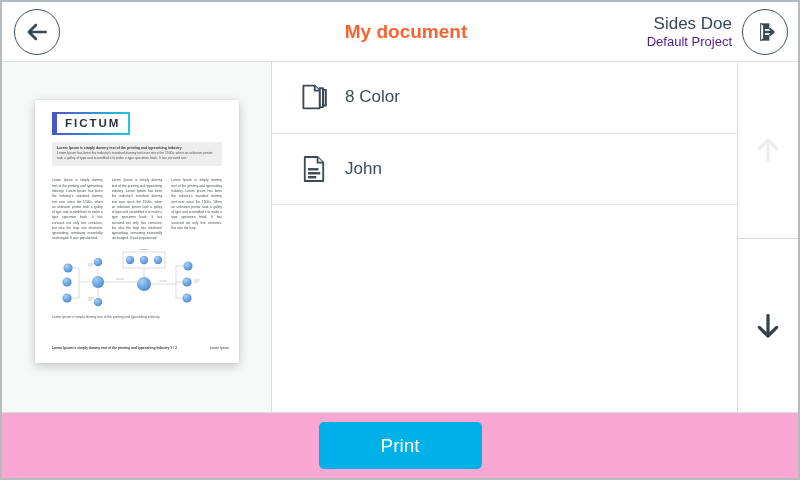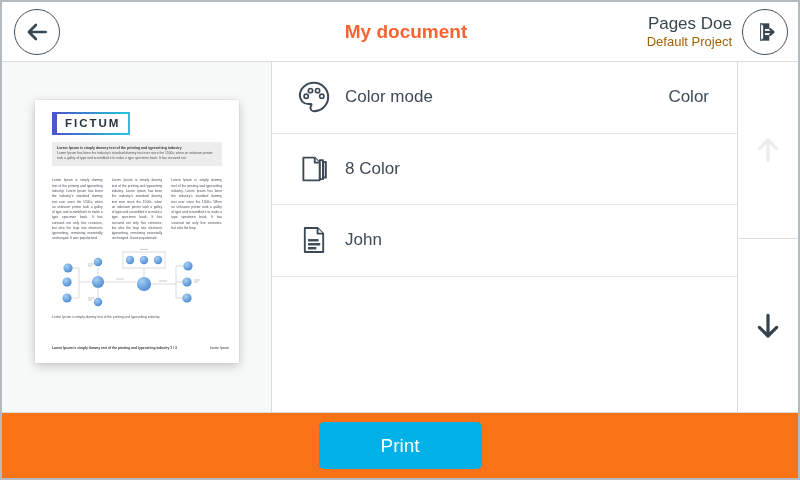--- a/index.html
+++ b/index.html
@@ -21,21 +21,21 @@
     background:#fff;display:flex;align-items:center;justify-content:center;
     cursor:pointer;flex:0 0 auto;
   }
   .page-title{
     position:absolute;left:12px;right:0;text-align:center;
     font-size:19px;font-weight:600;color:#f96332;pointer-events:none;
   }
   .header-right{display:flex;align-items:center;gap:10px;z-index:1;}
   .user-block{text-align:right;line-height:1.25;}
   .user-name{font-size:17px;font-weight:500;color:#37474f;}
-  .user-project{font-size:13px;color:#a16207;}
+  .user-project{font-size:13px;color:#4c1d95;}
   
   .body{flex:1 1 auto;display:flex;min-height:0;}
   .preview-panel{
     flex:0 0 270px;background:#f7f8f8;border-right:1px solid #d9dcdd;position:relative;
   }
   .page{
     position:absolute;left:33px;top:38px;width:204px;height:263px;background:#fff;
     box-shadow:0 3px 10px rgba(0,0,0,.20), 0 0 1px rgba(0,0,0,.2);
   }
   .doc-logo{
@@ -65,21 +65,21 @@
   .row-icon{flex:0 0 34px;display:flex;align-items:center;}
   .row-label{flex:1 1 auto;font-size:17px;color:#3e4b57;}
   .row-value{font-size:17px;color:#3e4b57;text-align:right;}
   
   .scrollcol{flex:0 0 61px;border-left:1px solid #d9dcdd;display:flex;flex-direction:column;}
   .scroll-cell{display:flex;align-items:center;justify-content:center;cursor:pointer;background:#fff;}
   .scroll-up{flex:0 0 177px;border-bottom:1px solid #d9dcdd;}
   .scroll-down{flex:1 1 auto;}
   
   .footer{
-    flex:0 0 66px;border-top:1px solid #d9dcdd;background:#f97316;
+    flex:0 0 66px;border-top:1px solid #d9dcdd;background:#f9a8d4;
     display:flex;align-items:center;justify-content:center;
   }
   .print-btn{
     width:163px;height:47px;border:none;border-radius:5px;background:#00b1e7;
     color:#fff;font-size:19px;font-weight:500;font-family:"Liberation Sans",sans-serif;
     cursor:pointer;
   }
 </style>
 </head>
 <body>
@@ -92,21 +92,21 @@
         <svg width="26" height="26" viewBox="0 0 24 24">
           <path d="M20 12 H5 M11 5.5 L4.5 12 L11 18.5" fill="none" stroke="#37474f" stroke-width="2.4" stroke-linecap="round" stroke-linejoin="round"></path>
         </svg>
       </span>
     </div>
 
     <div class="page-title">My document</div>
 
     <div class="header-right">
       <div class="user-block">
-        <div class="user-name">Pages Doe</div>
+        <div class="user-name">Sides Doe</div>
         <div class="user-project">Default Project</div>
       </div>
       <div class="circle-btn">
         <span style="display:flex;">
           <svg width="26" height="26" viewBox="0 0 24 24">
             <path d="M8 4 H16 V20 H8 Z" fill="#37474f"></path>
             <path d="M8 4 L10.8 6.2 V17.8 L8 20 Z" fill="#ffffff" stroke="#37474f" stroke-width="0.9"></path>
             <line x1="12" y1="12" x2="20.5" y2="12" stroke="#ffffff" stroke-width="5.6"></line>
             <line x1="12" y1="12" x2="19" y2="12" stroke="#37474f" stroke-width="2.1"></line>
             <path d="M16.8 9.4 L19.9 12 L16.8 14.6" fill="none" stroke="#37474f" stroke-width="2.1" stroke-linejoin="round" stroke-linecap="round"></path>
@@ -174,35 +174,20 @@
         <div class="caption">Lorem Ipsum is simply dummy text of the printing and typesetting industry.</div>
         <div class="pfooter">
           <span class="pf-left">Lorem Ipsum is simply dummy text of the printing and typesetting industry 1 / 3</span>
           <span class="pf-right">Lorem Ipsum</span>
         </div>
       </div>
     </div>
 
     <div class="settings">
 
-      <div class="row">
-        <span class="row-icon">
-          <svg width="34" height="34" viewBox="0 0 24 24">
-            <g transform="scale(-1,1) translate(-24,0)">
-              <path d="M12 2C6.49 2 2 6.49 2 12s4.49 10 10 10c1.38 0 2.5-1.12 2.5-2.5 0-.61-.23-1.2-.64-1.67-.08-.1-.13-.21-.13-.33 0-.28.22-.5.5-.5H16c3.31 0 6-2.69 6-6 0-4.96-4.49-9-10-9z" fill="none" stroke="#3c4a57" stroke-width="1.4"></path>
-              <circle cx="6.5" cy="11.5" r="1.5" fill="none" stroke="#3c4a57" stroke-width="1.2"></circle>
-              <circle cx="9.5" cy="7.5" r="1.5" fill="none" stroke="#3c4a57" stroke-width="1.2"></circle>
-              <circle cx="14.5" cy="7.5" r="1.5" fill="none" stroke="#3c4a57" stroke-width="1.2"></circle>
-              <circle cx="17.5" cy="11.5" r="1.5" fill="none" stroke="#3c4a57" stroke-width="1.2"></circle>
-            </g>
-          </svg>
-        </span>
-        <span class="row-label">Color mode</span>
-        <span class="row-value">Color</span>
-      </div>
 
 
       <div class="row">
         <span class="row-icon">
           <svg width="34" height="34" viewBox="0 0 24 24">
             <g fill="#ffffff" stroke="#3c4a57" stroke-width="1.3" stroke-linejoin="round">
               <path d="M18.6 7 H20.4 V18 H18.6 Z"></path>
               <path d="M16 5.8 H18.3 V19.2 H16 Z"></path>
               <path d="M4.5 4 H12.5 L16 7.5 V20 H4.5 Z"></path>
               <path d="M12.5 4 V7.5 H16" fill="#eef3f7"></path>

